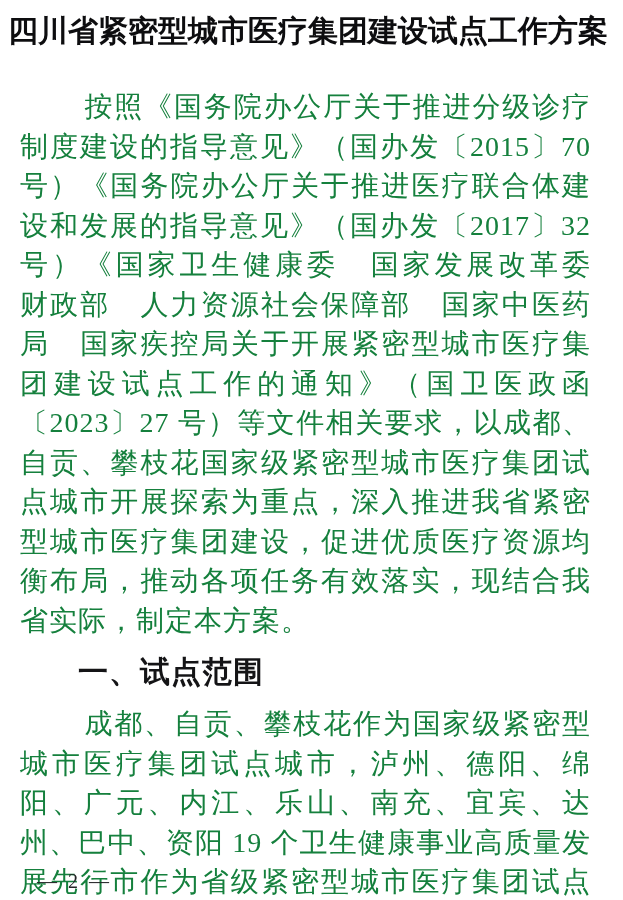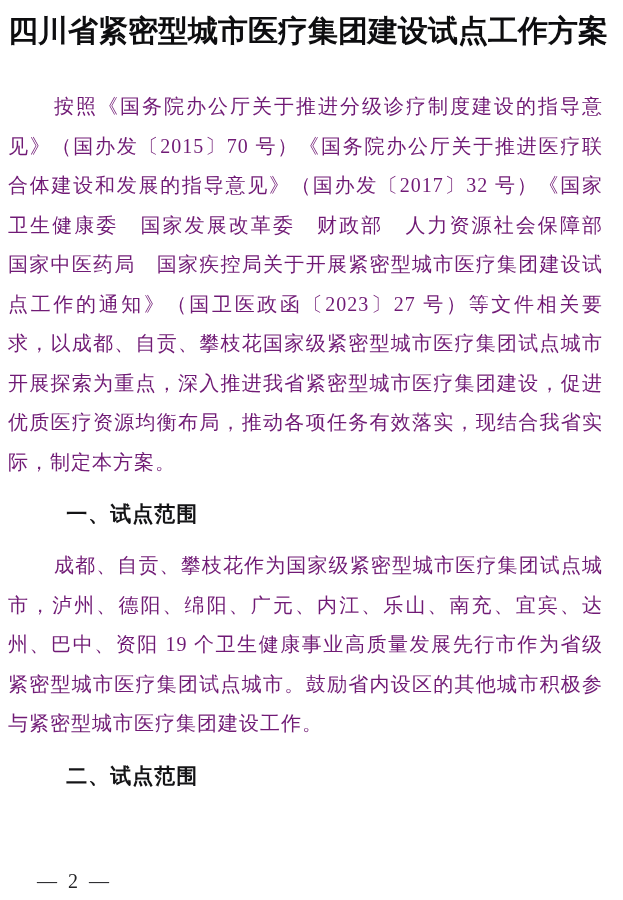--- a/index.html
+++ b/index.html
@@ -29,34 +29,34 @@
     font-size: 30px;
     line-height: 46px;
     letter-spacing: 0px;
     color: #0d0d0f;
     white-space: nowrap;
   }
   .content {
     margin-top: 33px;
   }
   .para {
-    margin: 0;
+    margin: 12px;
     font-family: "Liberation Serif", "DejaVu Serif", serif;
-    font-size: 20px;
+    font-size: 28px;
     line-height: 39.5px;
     text-align: justify;
     text-indent: 2.3em;
     letter-spacing: 1px;
-    color: #701a75;
+    color: #15803d;
   }
   .section-heading {
-    margin: 12px;
+    margin: 4px;
     font-family: "Liberation Sans", "DejaVu Sans", sans-serif;
     font-weight: bold;
-    font-size: 21px;
+    font-size: 30px;
     line-height: 40px;
     text-indent: 2.2em;
     letter-spacing: 1px;
     color: #141416;
   }
   .page-footer {
     position: absolute;
     left: 37px;
     bottom: 7px;
     font-family: "Liberation Serif", "DejaVu Serif", serif;

